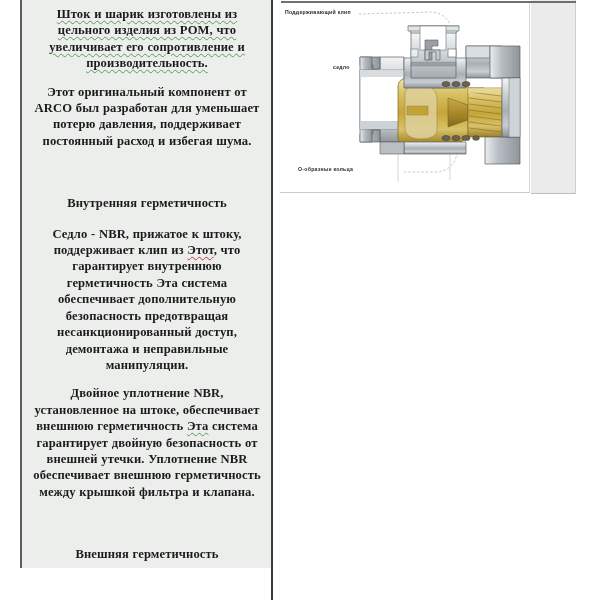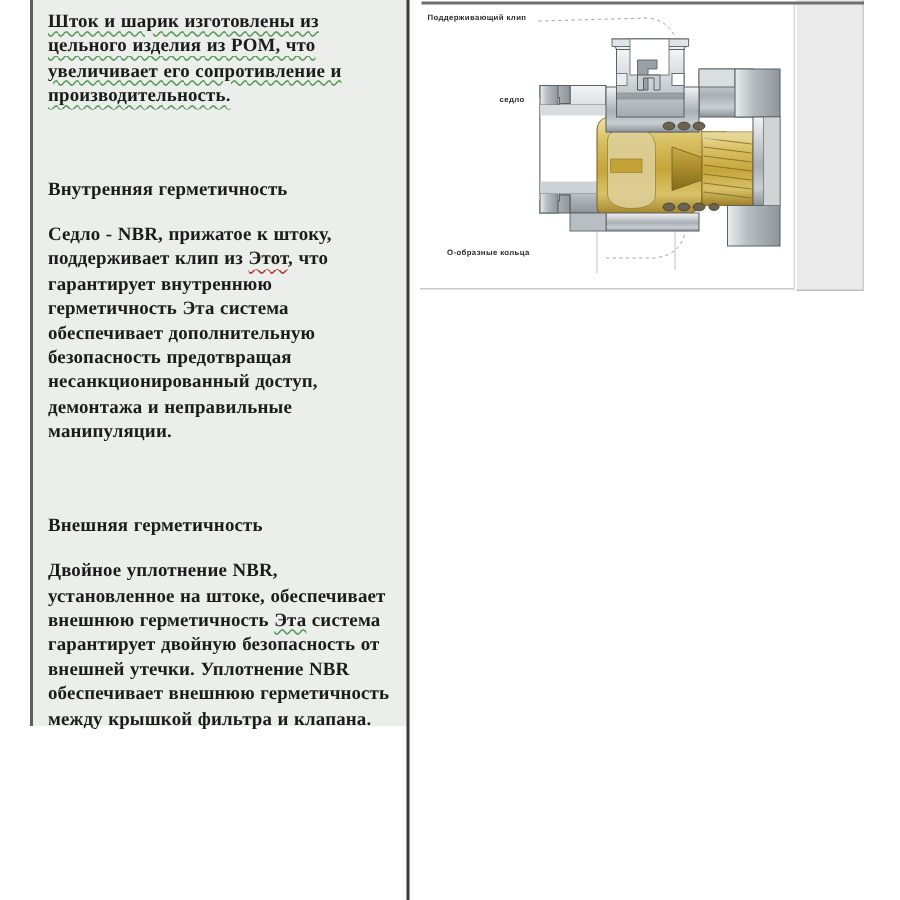--- a/index.html
+++ b/index.html
@@ -21,25 +21,26 @@
     inset: 0;
     background: #ffffff;
   }
 
   
   #text-column {
     position: absolute;
     left: 20px;
     top: 0px;
     width: 252px;
-    height: 484px;
+    height: 568px;
     background: #eceeec;
     border-left: 2px solid #5d5d5d;
     box-sizing: border-box;
     padding: 6px 10px 0 10px;
+    text-align: center;
   }
   #text-column-divider {
     position: absolute;
     left: 271px;
     top: 0px;
     width: 2px;
     height: 600px;
     background: #3b3b3b;
   }
 
@@ -124,35 +125,38 @@
 <body>
 
 <div id="page">
 
   <div id="text-column">
 
     <p class="para">
       <span class="sp-green">Шток и шарик изготовлены из цельного изделия из POM, что увеличивает его сопротивление и производительность.</span>
     </p>
 
+    <p class="para">
+      <span>Этот оригинальный компонент от ARCO был разработан для уменьшает потерю давления, поддерживает постоянный расход и избегая шума.</span>
+    </p>
 
     <p class="para heading">
       <span>Внутренняя герметичность</span>
     </p>
 
     <p class="para">
       <span>Седло - NBR, прижатое к штоку, поддерживает клип из <span class="sp-red">Этот</span>, что гарантирует внутреннюю герметичность Эта система обеспечивает дополнительную безопасность предотвращая несанкционированный доступ, демонтажа и неправильные манипуляции.</span>
     </p>
 
+    <p class="para">
+      <span>Двойное уплотнение NBR, установленное на штоке, обеспечивает внешнюю герметичность <span class="sp-green">Эта</span> система гарантирует двойную безопасность от внешней утечки. Уплотнение NBR обеспечивает внешнюю герметичность между крышкой фильтра и клапана.</span>
+    </p>
+
     <p class="para heading">
       <span>Внешняя герметичность</span>
-    </p>
-
-    <p class="para">
-      <span>Двойное уплотнение NBR, установленное на штоке, обеспечивает внешнюю герметичность <span class="sp-green">Эта</span> система гарантирует двойную безопасность от внешней утечки. Уплотнение NBR обеспечивает внешнюю герметичность между крышкой фильтра и клапана.</span>
     </p>
 
 
   </div>
 
   <div id="text-column-divider"></div>
 
   <div id="diagram-panel"></div>
   <div id="gray-block"></div>
   <div id="diagram-top-rule"></div>

